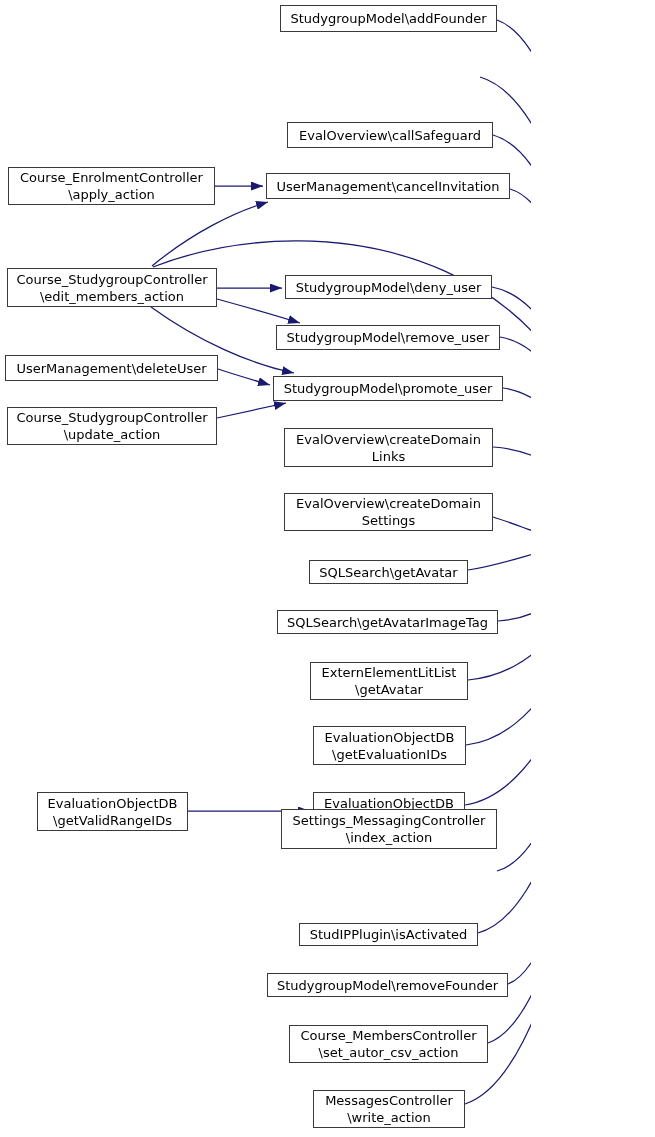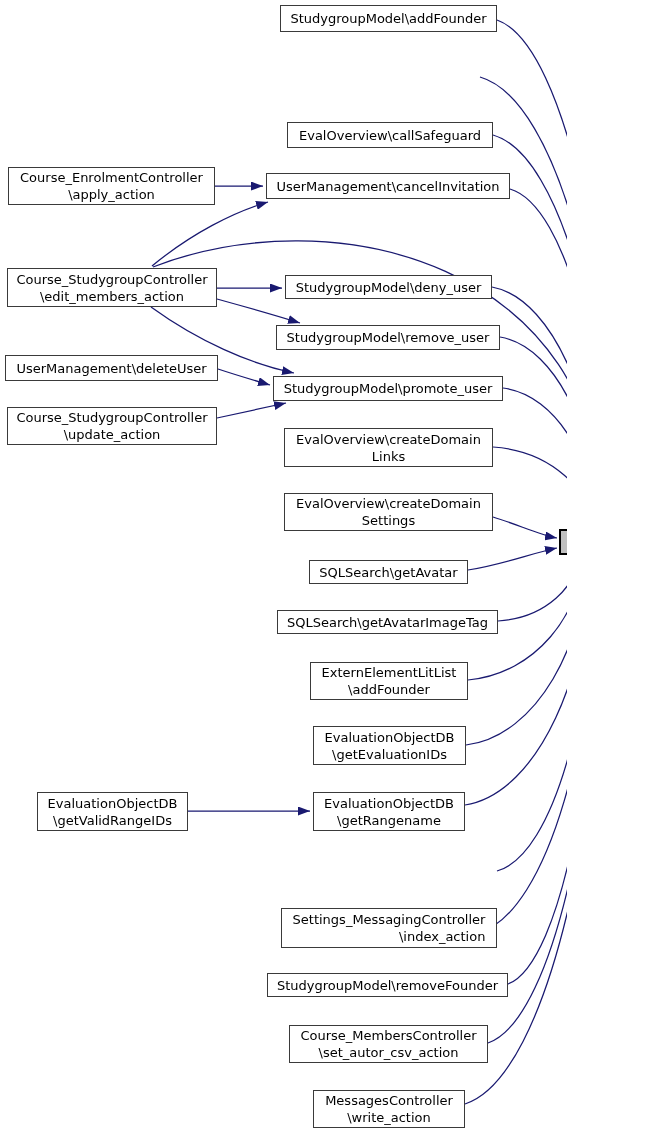--- a/index.html
+++ b/index.html
@@ -7,21 +7,20 @@
     padding: 0;
     background: #ffffff;
   }
   #stage {
     position: relative;
     width: 531px;
     height: 1137px;
     background: #ffffff;
     font-family: "DejaVu Sans", "Liberation Sans", sans-serif;
     overflow: hidden;
-    padding-left: 36px;
   }
   #edge-layer {
     position: absolute;
     left: 0;
     top: 0;
     width: 655px;
     height: 1137px;
   }
   .gnode {
     position: absolute;
@@ -98,27 +97,28 @@
     <div class="gnode" style="left: 7px; top: 407px; width: 210px; height: 38px;">Course_StudygroupController
 \update_action</div>
     <div class="gnode" style="left: 284px; top: 428px; width: 209px; height: 39px;">EvalOverview\createDomain
 Links</div>
     <div class="gnode" style="left: 284px; top: 493px; width: 209px; height: 38px;">EvalOverview\createDomain
 Settings</div>
     <div class="gnode center" style="left: 559px; top: 529px; width: 91px; height: 26px;">get_userid</div>
     <div class="gnode" style="left: 309px; top: 560px; width: 159px; height: 24px;">SQLSearch\getAvatar</div>
     <div class="gnode" style="left: 277px; top: 610px; width: 221px; height: 24px;">SQLSearch\getAvatarImageTag</div>
     <div class="gnode" style="left: 310px; top: 662px; width: 158px; height: 38px;">ExternElementLitList
-\addFounder</div>
+\getAvatar</div>
     <div class="gnode" style="left: 313px; top: 726px; width: 153px; height: 39px;">EvaluationObjectDB
 \getEvaluationIDs</div>
     <div class="gnode" style="left: 37px; top: 792px; width: 151px; height: 39px;">EvaluationObjectDB
 \getValidRangeIDs</div>
     <div class="gnode" style="left: 313px; top: 792px; width: 152px; height: 39px;">EvaluationObjectDB
 \getRangename</div>
-    <div class="gnode" style="left: 281px; top: 908px; width: 216px; height: 40px; text-align: right;">Settings_MessagingController
+    <div class="gnode" style="left: 281px; top: 809px; width: 216px; height: 40px;">Settings_MessagingController
 \index_action</div>
+    <div class="gnode" style="left: 299px; top: 923px; width: 179px; height: 23px;">StudIPPlugin\isActivated</div>
     <div class="gnode" style="left: 267px; top: 973px; width: 241px; height: 24px;">StudygroupModel\removeFounder</div>
     <div class="gnode" style="left: 289px; top: 1025px; width: 199px; height: 38px;">Course_MembersController
 \set_autor_csv_action</div>
     <div class="gnode" style="left: 313px; top: 1090px; width: 152px; height: 38px;">MessagesController
 \write_action</div>
   </div>
 
 </body></html>

